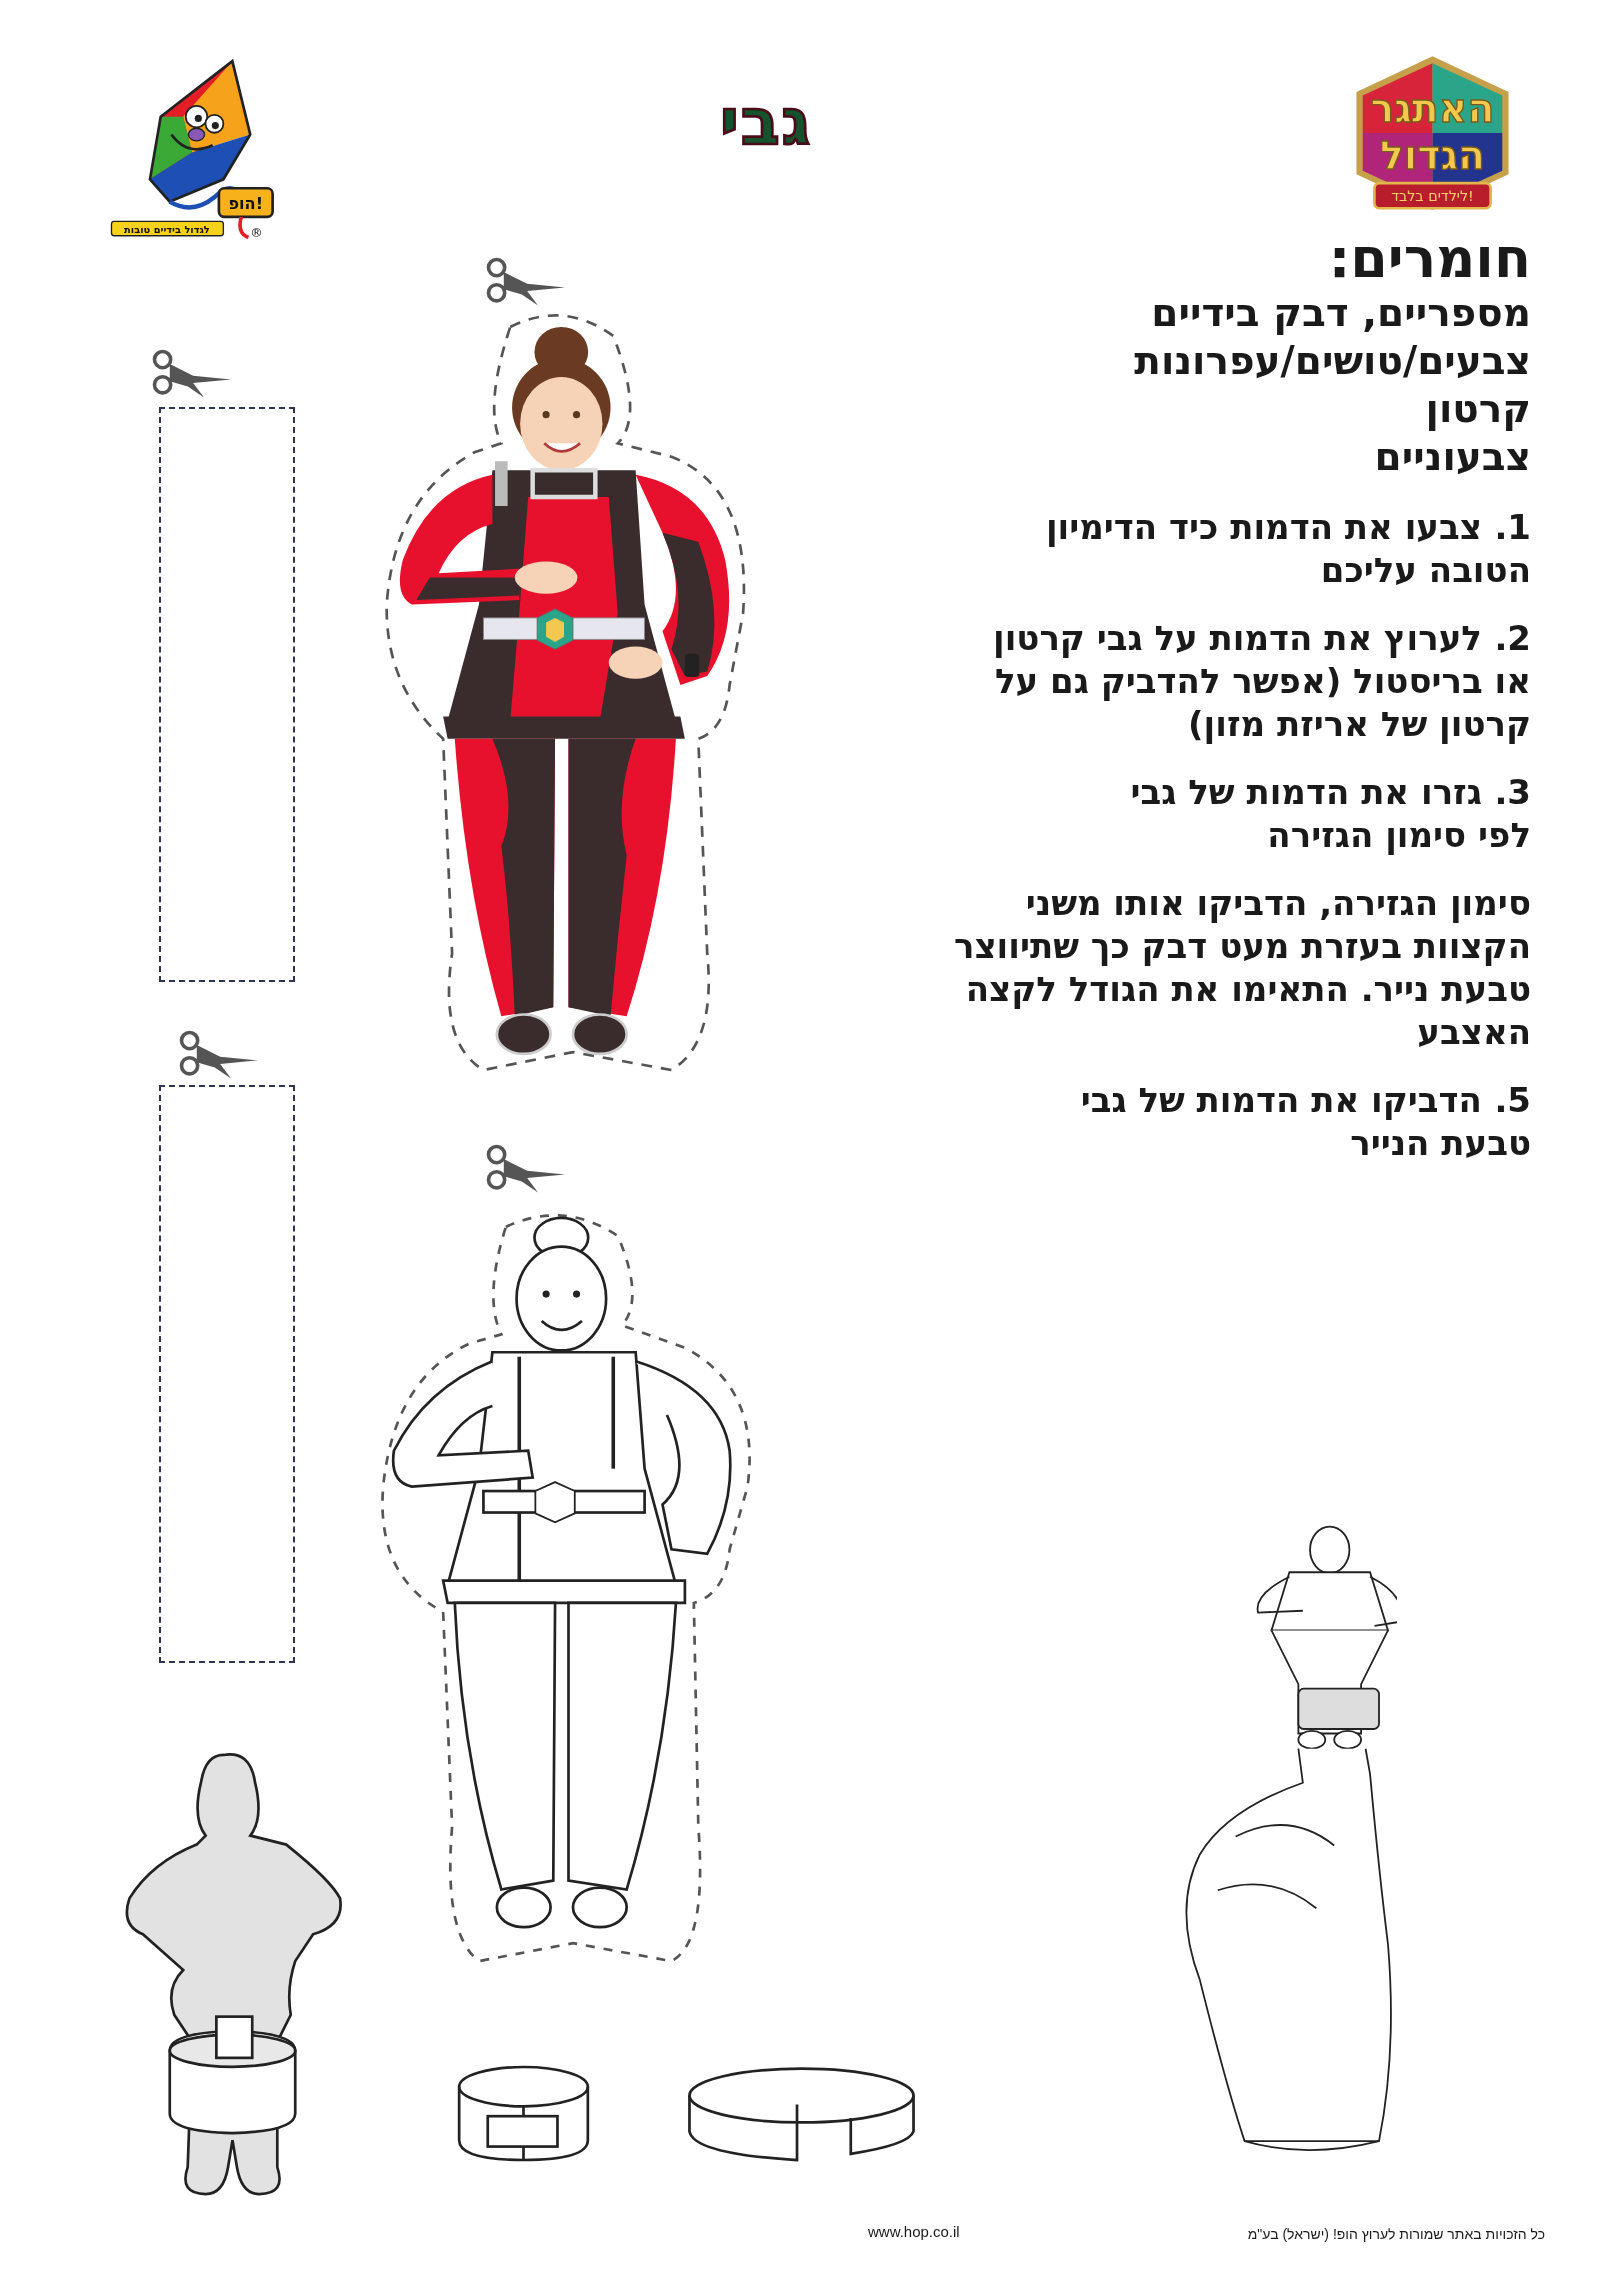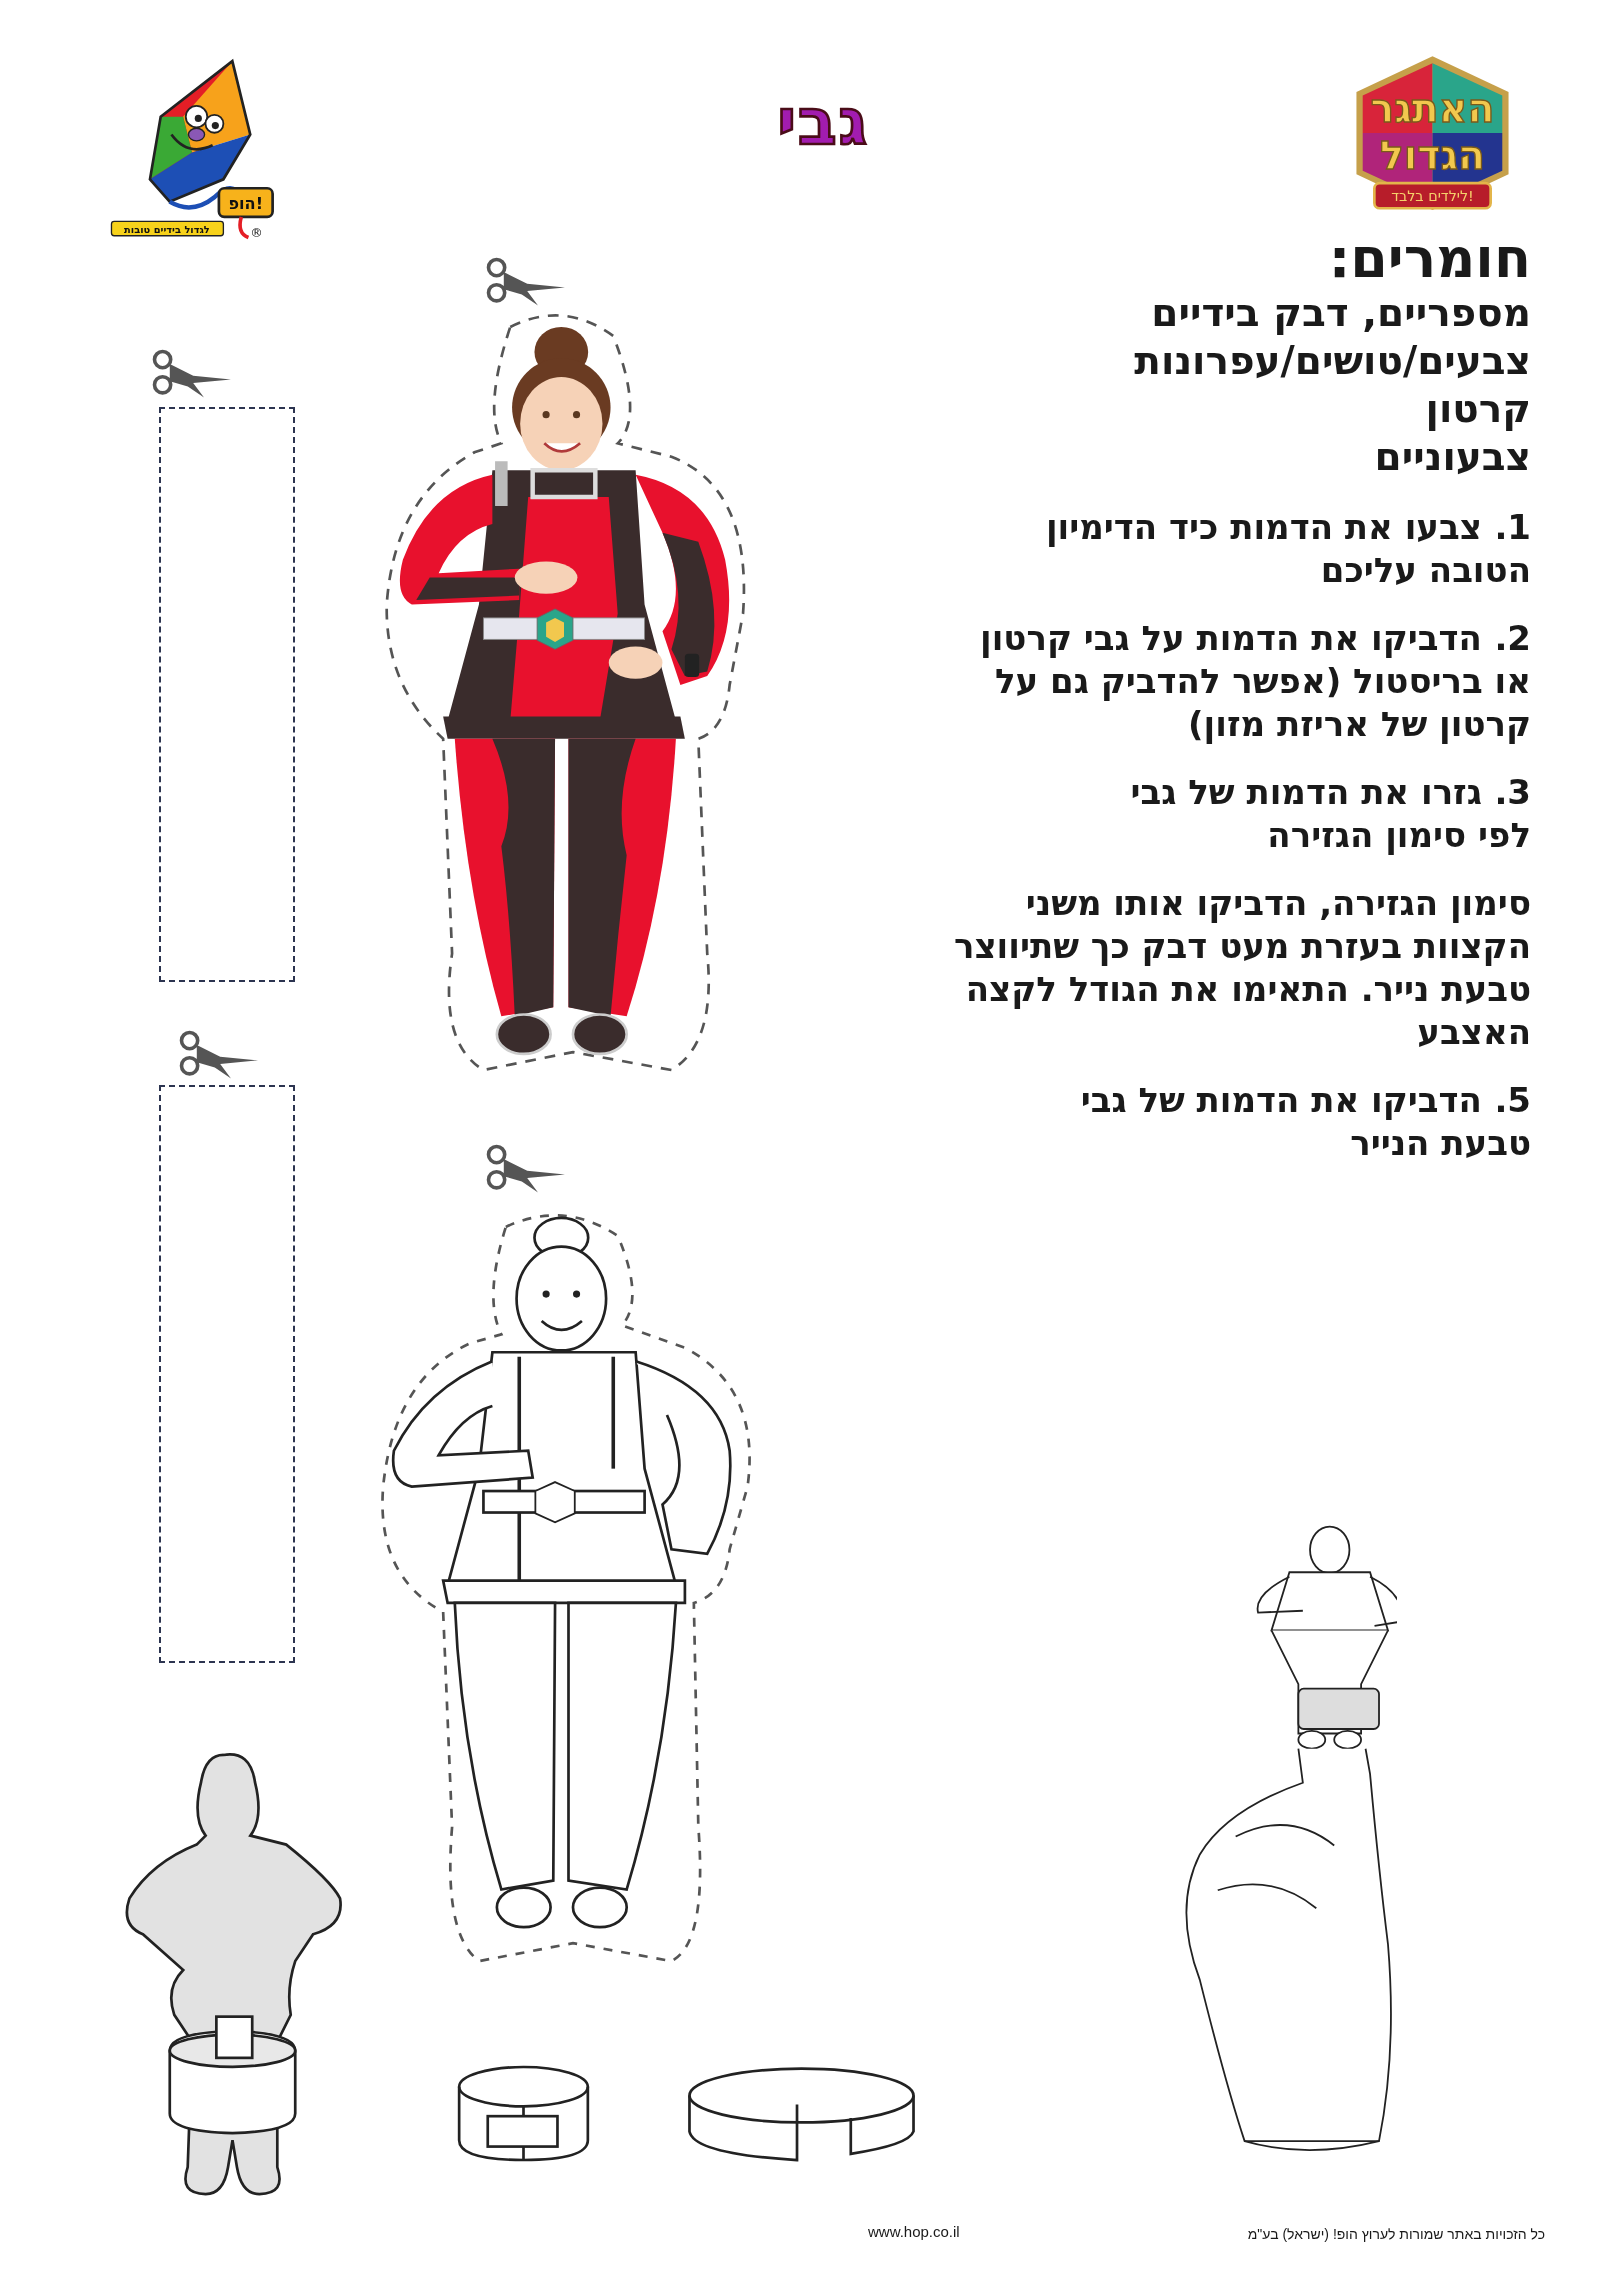--- a/index.html
+++ b/index.html
@@ -1,18 +1,18 @@
 <!DOCTYPE html>
 <html style="font-size:14.3px"><head>
 <meta charset="utf-8">
 <style>
   html, body { margin:0; padding:0; background:#ffffff; }
   body { width:1621px; height:2293px; position:relative; overflow:hidden; font-family:"DejaVu Sans", "Liberation Sans", sans-serif; color:#1a1a1a; }
   .abs { position:absolute; }
-  .title { left:663px; top:85px; width:206px; text-align:right; font-size:64px; font-weight:bold; color:#a21caf; -webkit-text-stroke:2.7px #4a0c18; direction:rtl; letter-spacing:1.8px; font-family:"DejaVu Sans", sans-serif; }
+  .title { left:663px; top:85px; width:206px; text-align:center; font-size:64px; font-weight:bold; color:#14532d; -webkit-text-stroke:2.7px #4a0c18; direction:rtl; letter-spacing:1.8px; font-family:"DejaVu Sans", sans-serif; }
   .instructions { right:90px; top:228px; width:734px; direction:rtl; text-align:right; }
   .mat-heading { font-size:54px; font-weight:bold; line-height:61px; }
   .mat-line { font-size:39px; line-height:48px; font-weight:bold; }
   .step { font-size:34px; font-weight:bold; line-height:43px; margin-top:25px; }
   .step-num { margin-left:12.5px; }
   .closing { font-size:34px; font-weight:bold; line-height:43px; margin-top:25px; }
   .closing div { line-height:43px; }
   .footer-copy { right:76px; top:2226px; font-size:14px; direction:rtl; font-family:"Liberation Sans", sans-serif; }
   .footer-url { left:868px; top:2223px; font-size:15px; font-family:"Liberation Sans", sans-serif; }
   .cut-strip { border:2.7px dashed #2c3450; box-sizing:border-box; }
@@ -68,21 +68,21 @@
   <div class="mat-line">מספריים, דבק בידיים</div>
   <div class="mat-line">צבעים/טושים/עפרונות</div>
   <div class="mat-line">קרטון</div>
   <div class="mat-line">צבעוניים</div>
 
   <div class="step">
     <div><span class="step-num">1.</span><span>צבעו את הדמות כיד הדימיון</span></div>
     <div>הטובה עליכם</div>
   </div>
   <div class="step">
-    <div><span class="step-num">2.</span><span>הדביקו את הדמות על גבי קרטון</span></div>
+    <div><span class="step-num">2.</span><span>לערוץ את הדמות על גבי קרטון</span></div>
     <div>או בריסטול (אפשר להדביק גם על</div>
     <div>קרטון של אריזת מזון)</div>
   </div>
   <div class="step">
     <div><span class="step-num">3.</span><span>גזרו את הדמות של גבי</span></div>
     <div>לפי סימון הגזירה</div>
   </div>
   <div class="step">
     <div>סימון הגזירה, הדביקו אותו משני</div>
     <div>הקצוות בעזרת מעט דבק כך שתיווצר</div>

